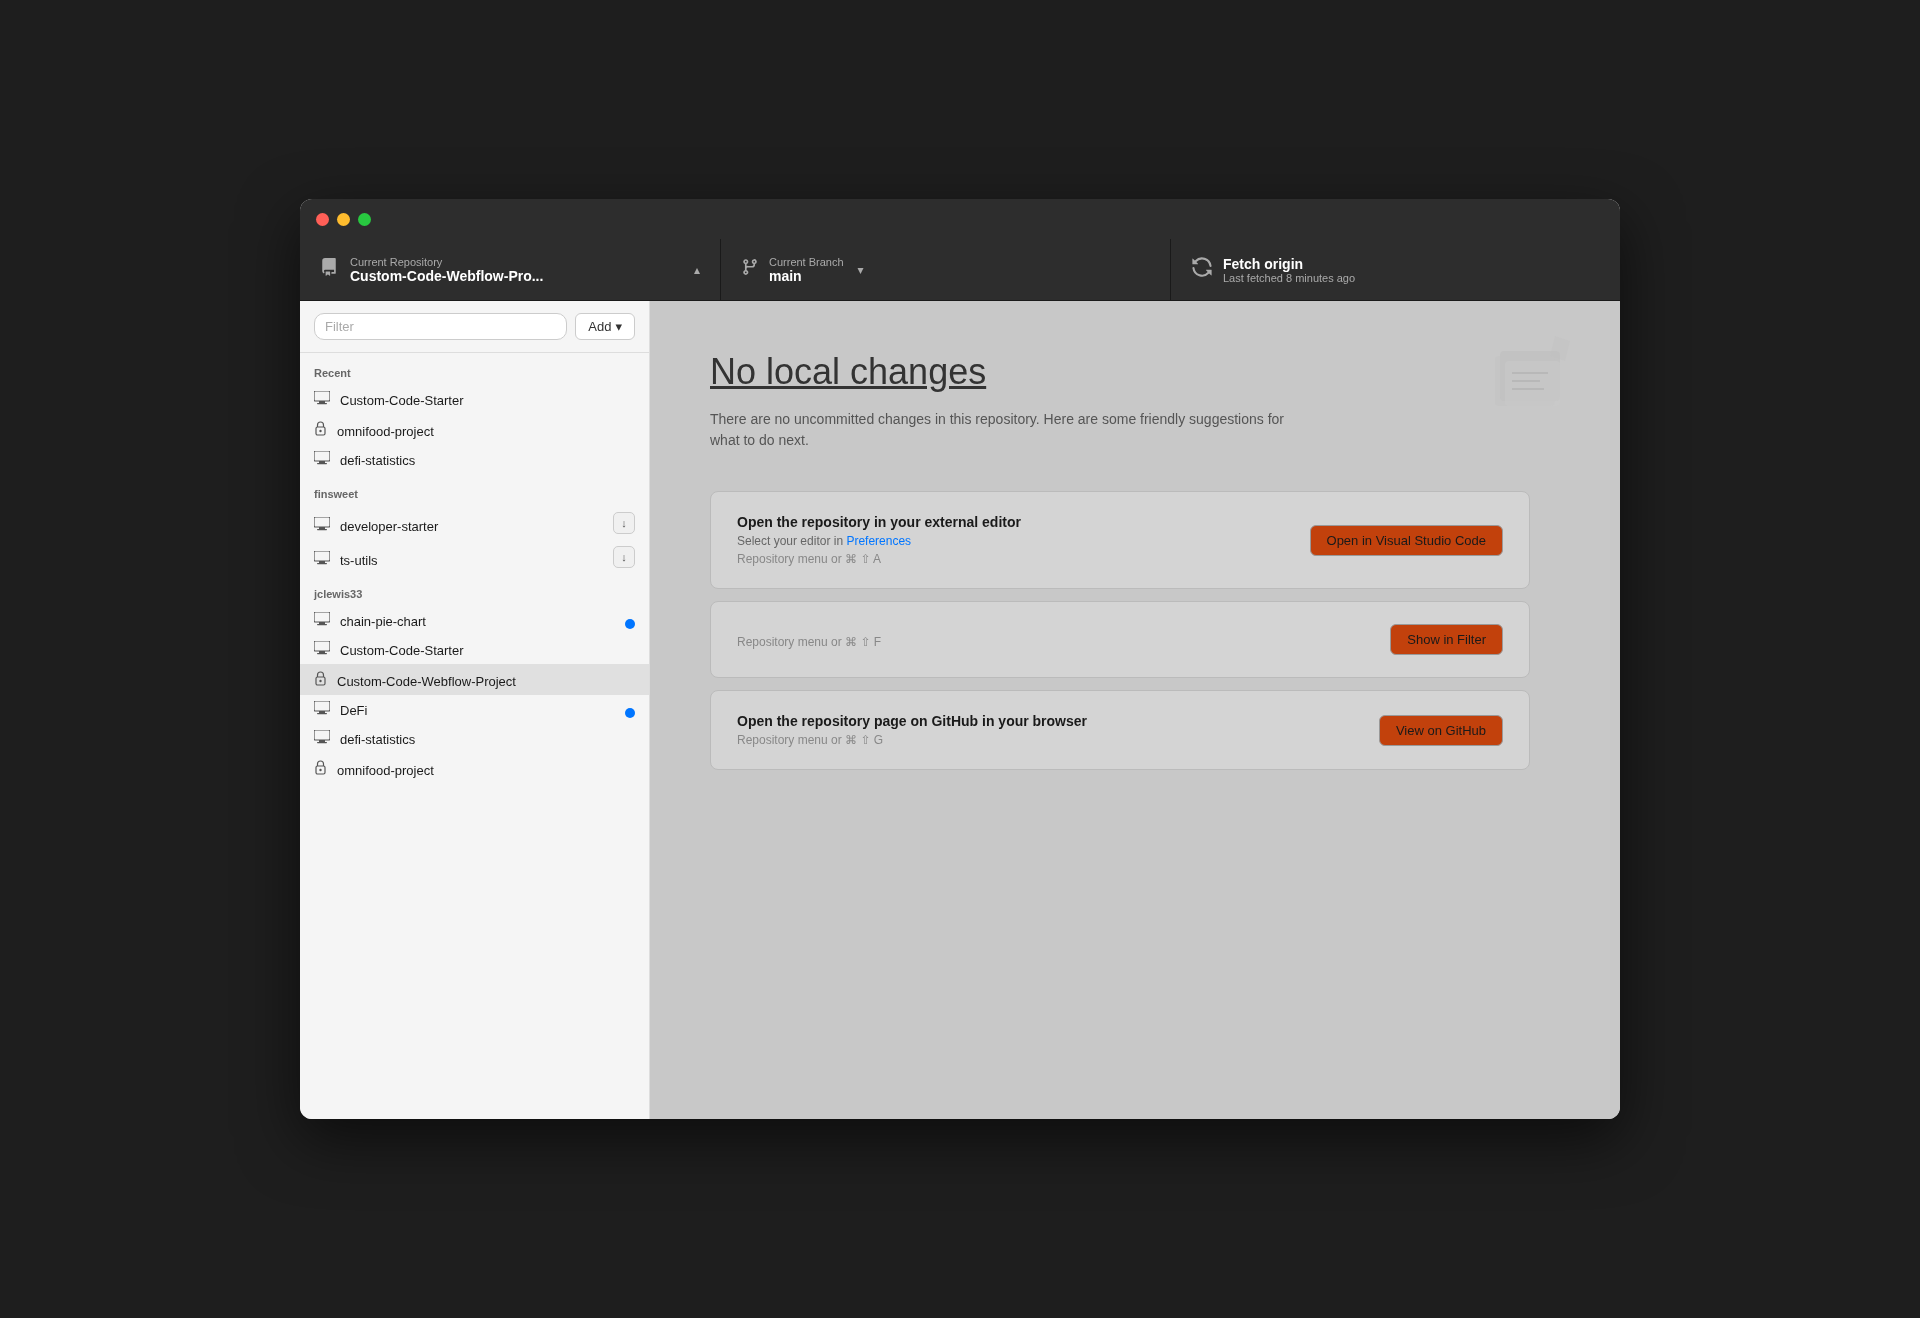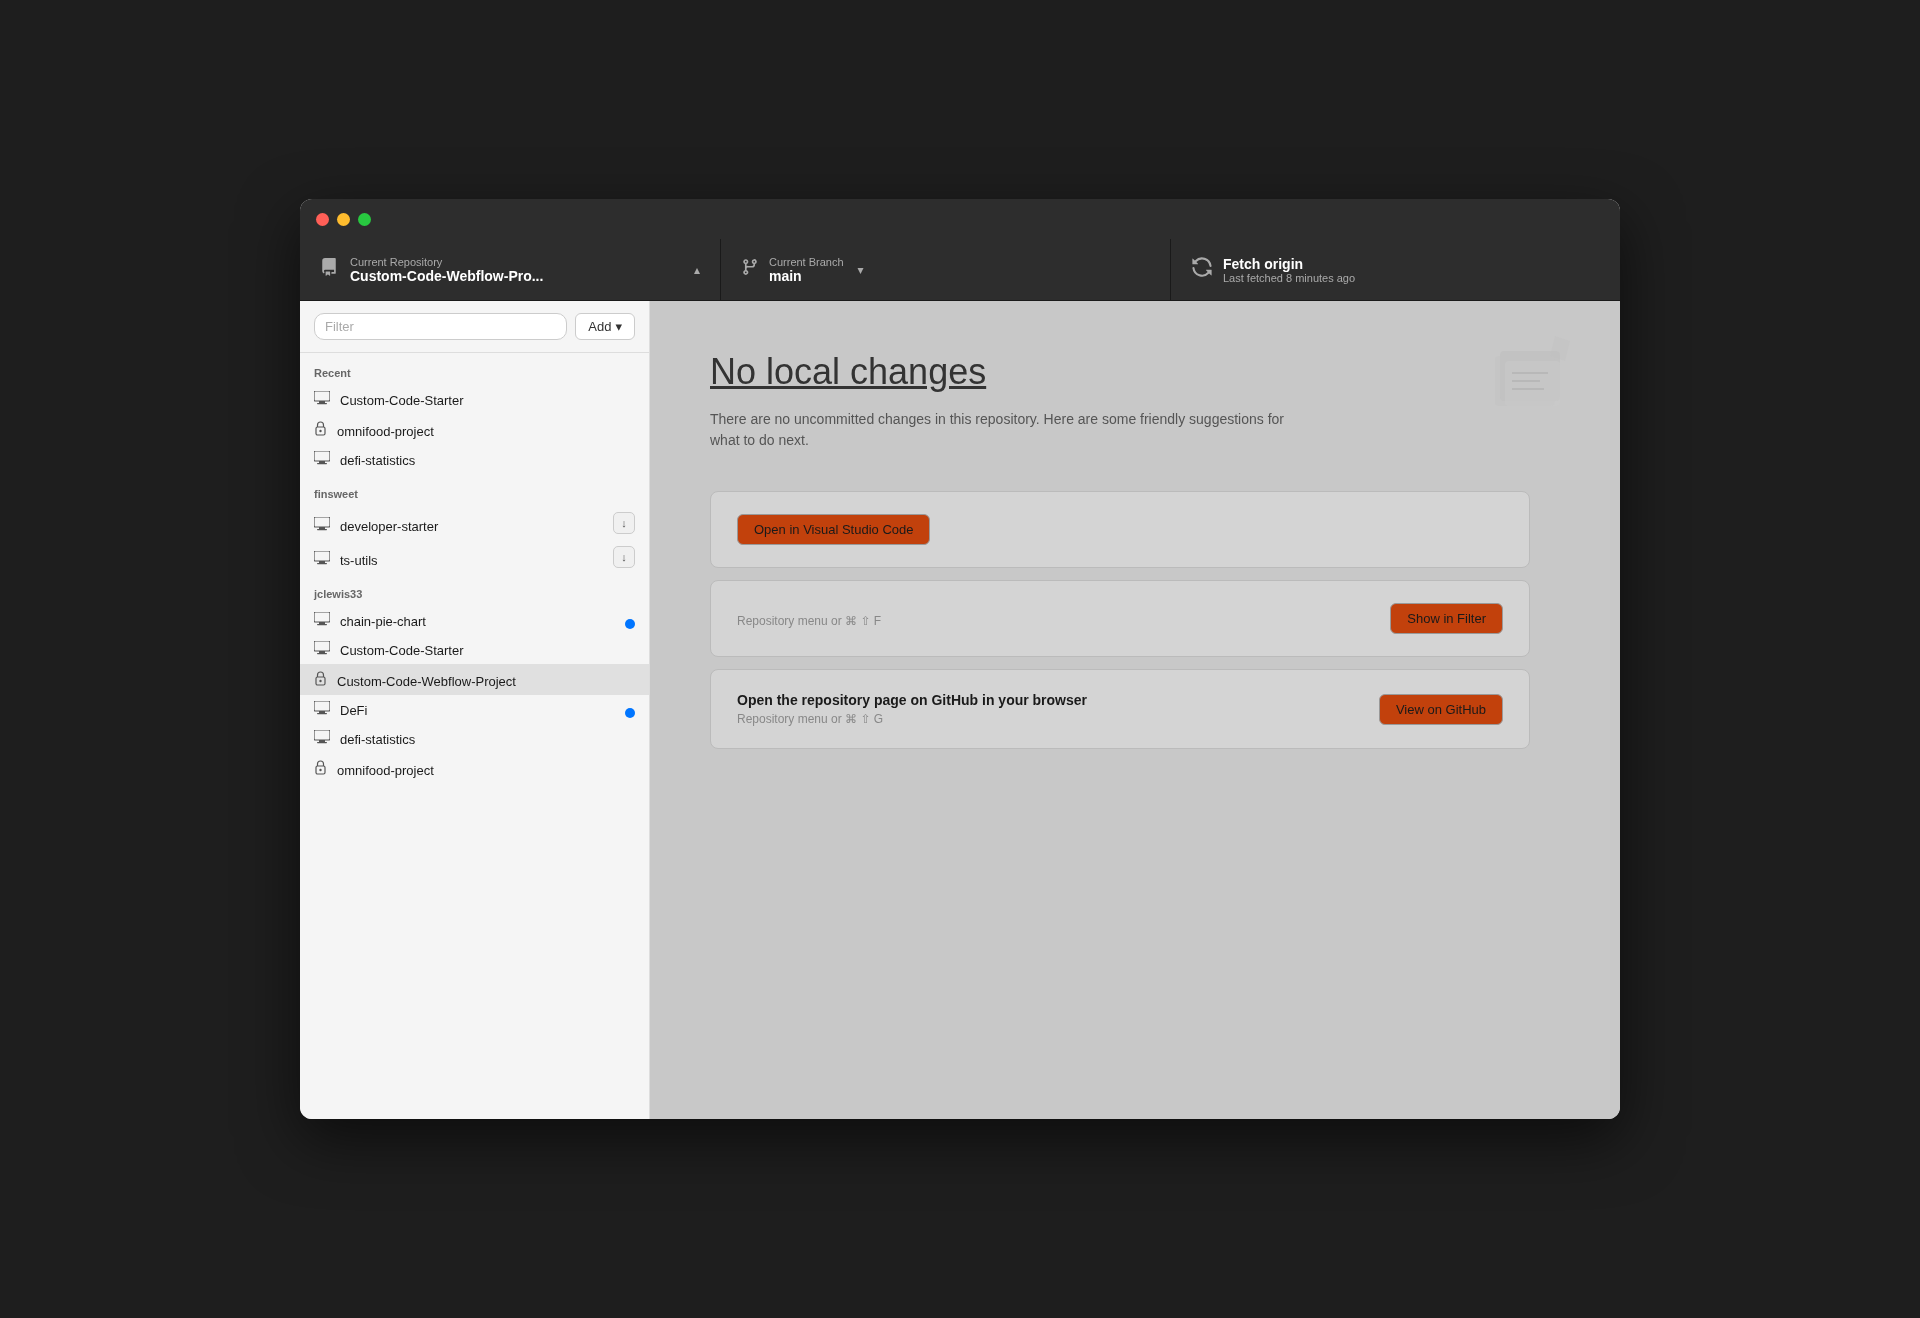--- a/index.html
+++ b/index.html
@@ -481,20 +481,27 @@
           <line x1="22" y1="50" x2="50" y2="50" stroke="#aaa" stroke-width="2"></line>
           <line x1="22" y1="58" x2="54" y2="58" stroke="#aaa" stroke-width="2"></line>
           <path d="M65 5 L80 10 L75 30 L60 25 Z" fill="#bbb" opacity="0.4"></path>
         </svg>
       </div>
 
       <h1 class="no-changes-title">No local changes</h1>
       <p class="no-changes-subtitle">There are no uncommitted changes in this repository. Here are some friendly suggestions for what to do next.</p>
 
       <div class="suggestion-card">
+        <div class="suggestion-info">
+          <div class="suggestion-title">Open the repository in your external editor</div>
+          <div class="suggestion-meta">
+            <span>Select your editor in </span><a href="#">Preferences</a>
+          </div>
+          <div class="suggestion-shortcut">Repository menu or ⌘ ⇧ A</div>
+        </div>
         <button class="suggestion-btn">Open in Visual Studio Code</button>
       </div>
 
       <div class="suggestion-card">
         <div class="suggestion-info">
           <div class="suggestion-shortcut">Repository menu or ⌘ ⇧ F</div>
         </div>
         <button class="suggestion-btn">Show in Filter</button>
       </div>
 

